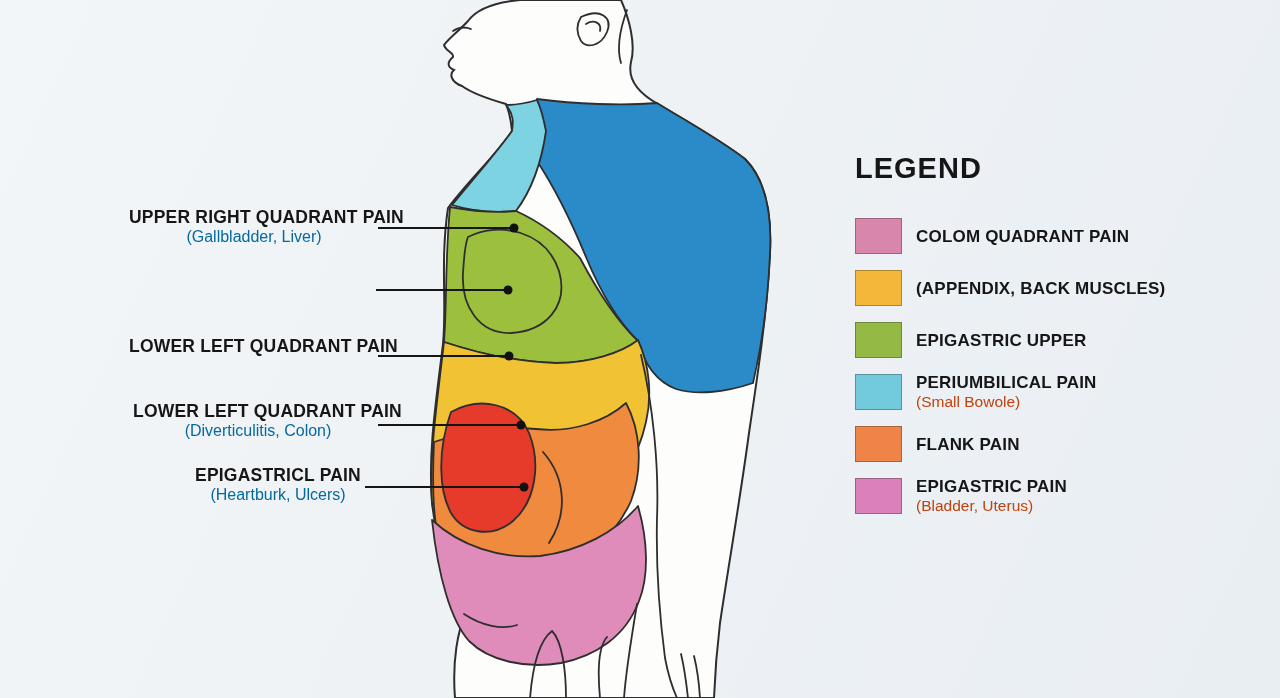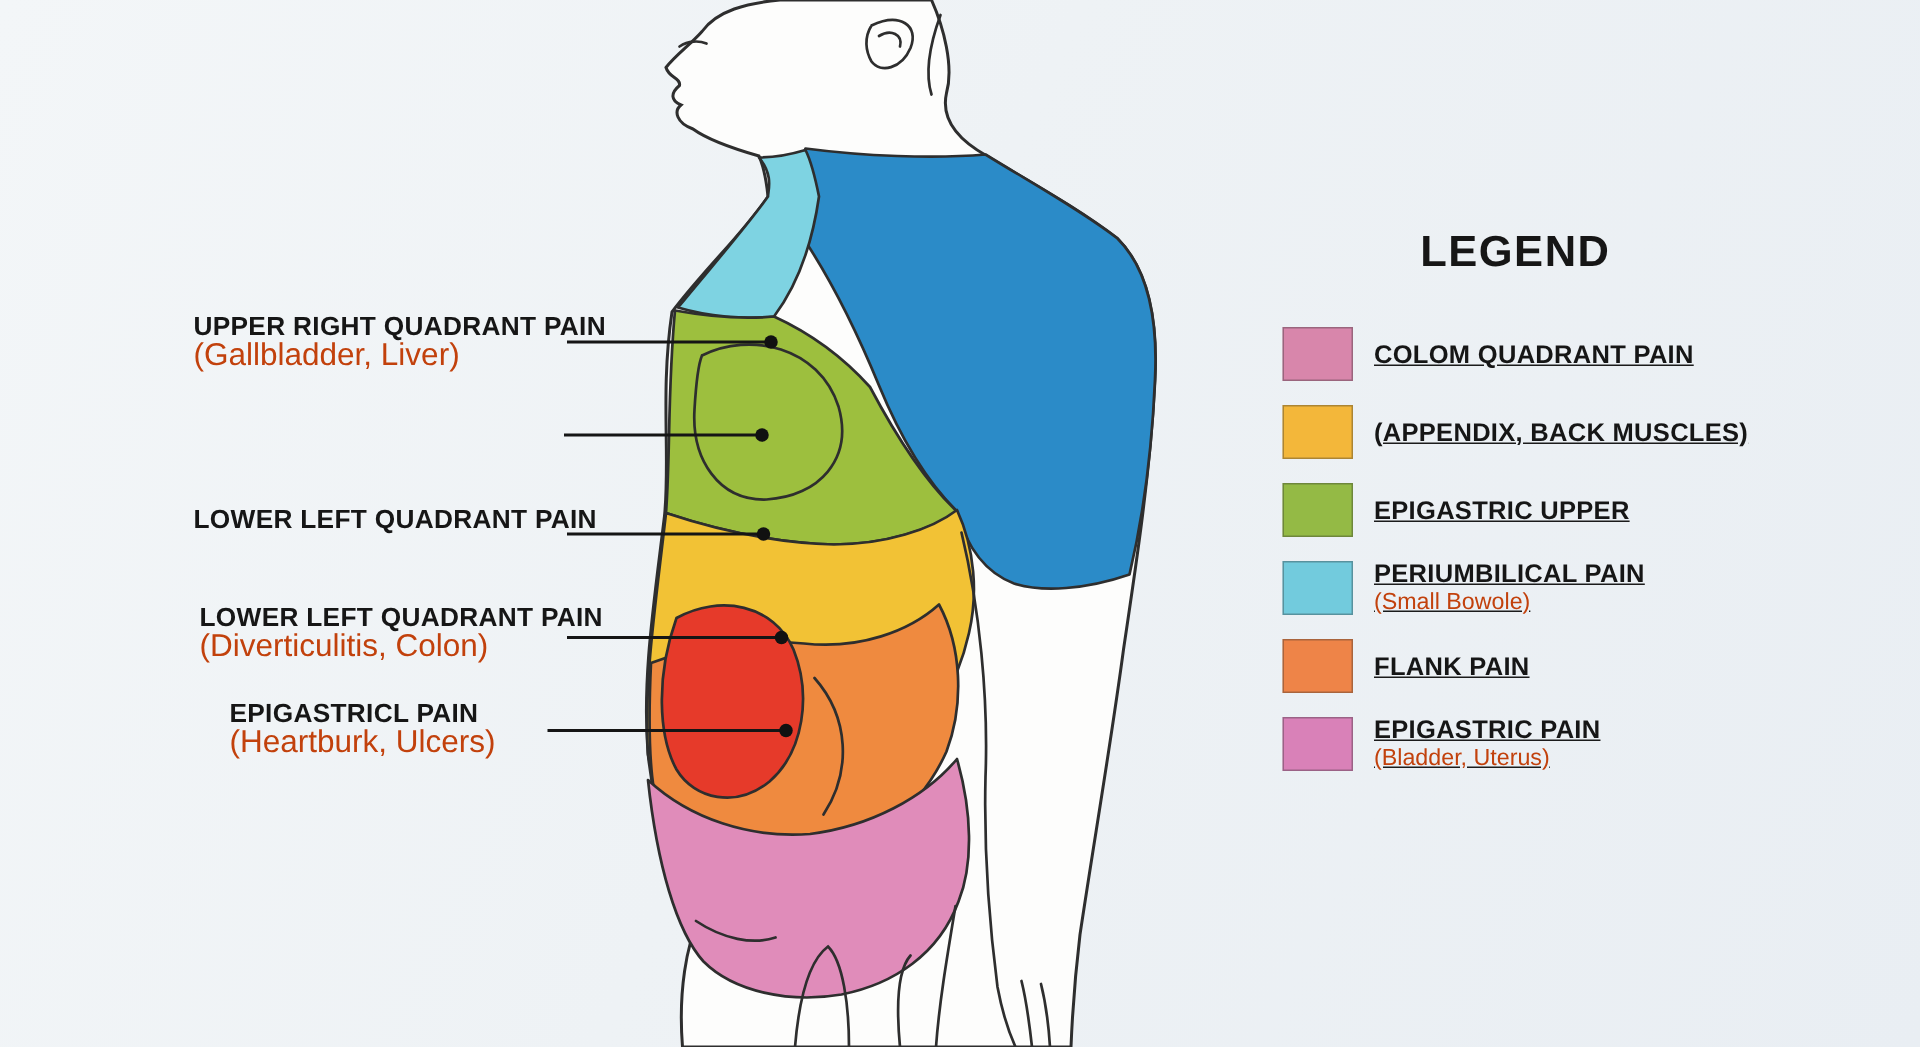--- a/index.html
+++ b/index.html
@@ -8,35 +8,35 @@
     background:linear-gradient(115deg,#f3f6f8 0%,#eef2f5 45%,#e9eef3 100%);
     font-family:"Liberation Sans",sans-serif;
     color:#1b1b1b;
     position:relative;
     overflow:hidden;
   }
   .stage{position:absolute;inset:0;width:1280px;height:698px;}
   svg.figure{position:absolute;left:0;top:0;}
 
   
-  .label-block{position:absolute;width:250px;text-align:left;white-space:nowrap;}
+  .label-block{position:absolute;width:250px;text-align:center;white-space:nowrap;}
   .label-title{font-weight:bold;font-size:17.5px;letter-spacing:.2px;line-height:19px;color:#161616;}
-  .label-sub{font-size:21px;line-height:19px;color:#c2410c;}
+  .label-sub{font-size:16px;line-height:19px;color:#0369a1;}
   .lb1{left:129px;top:208px;}
   .lb2{left:137px;top:272px;}
   .lb3{left:129px;top:337px;}
   .lb4{left:133px;top:402px;}
   .lb5{left:153px;top:466px;}
 
   
   .legend{position:absolute;left:855px;top:152px;}
-  .legend-title{font-size:29px;font-weight:bold;letter-spacing:1px;line-height:33px;margin-bottom:33px;color:#161616;text-align:center;}
+  .legend-title{font-size:29px;font-weight:bold;letter-spacing:1px;line-height:33px;margin-bottom:33px;color:#161616;}
   .legend-item{display:flex;align-items:center;height:36px;margin-bottom:16px;}
   .swatch{width:47px;height:36px;border:1px solid rgba(40,40,40,.35);box-sizing:border-box;flex:none;}
-  .legend-text{margin-left:14px;text-decoration:underline;}
+  .legend-text{margin-left:14px;}
   .legend-label{font-weight:bold;font-size:17px;line-height:19px;color:#161616;letter-spacing:.2px;}
   .legend-sub{font-size:15.5px;line-height:19px;color:#c2410c;}
   .legend-sub:empty{display:none;}
 </style>
 </head>
 <body>
 
 <div class="stage">
 
   <svg class="figure" width="1280" height="698" viewBox="0 0 1280 698">

